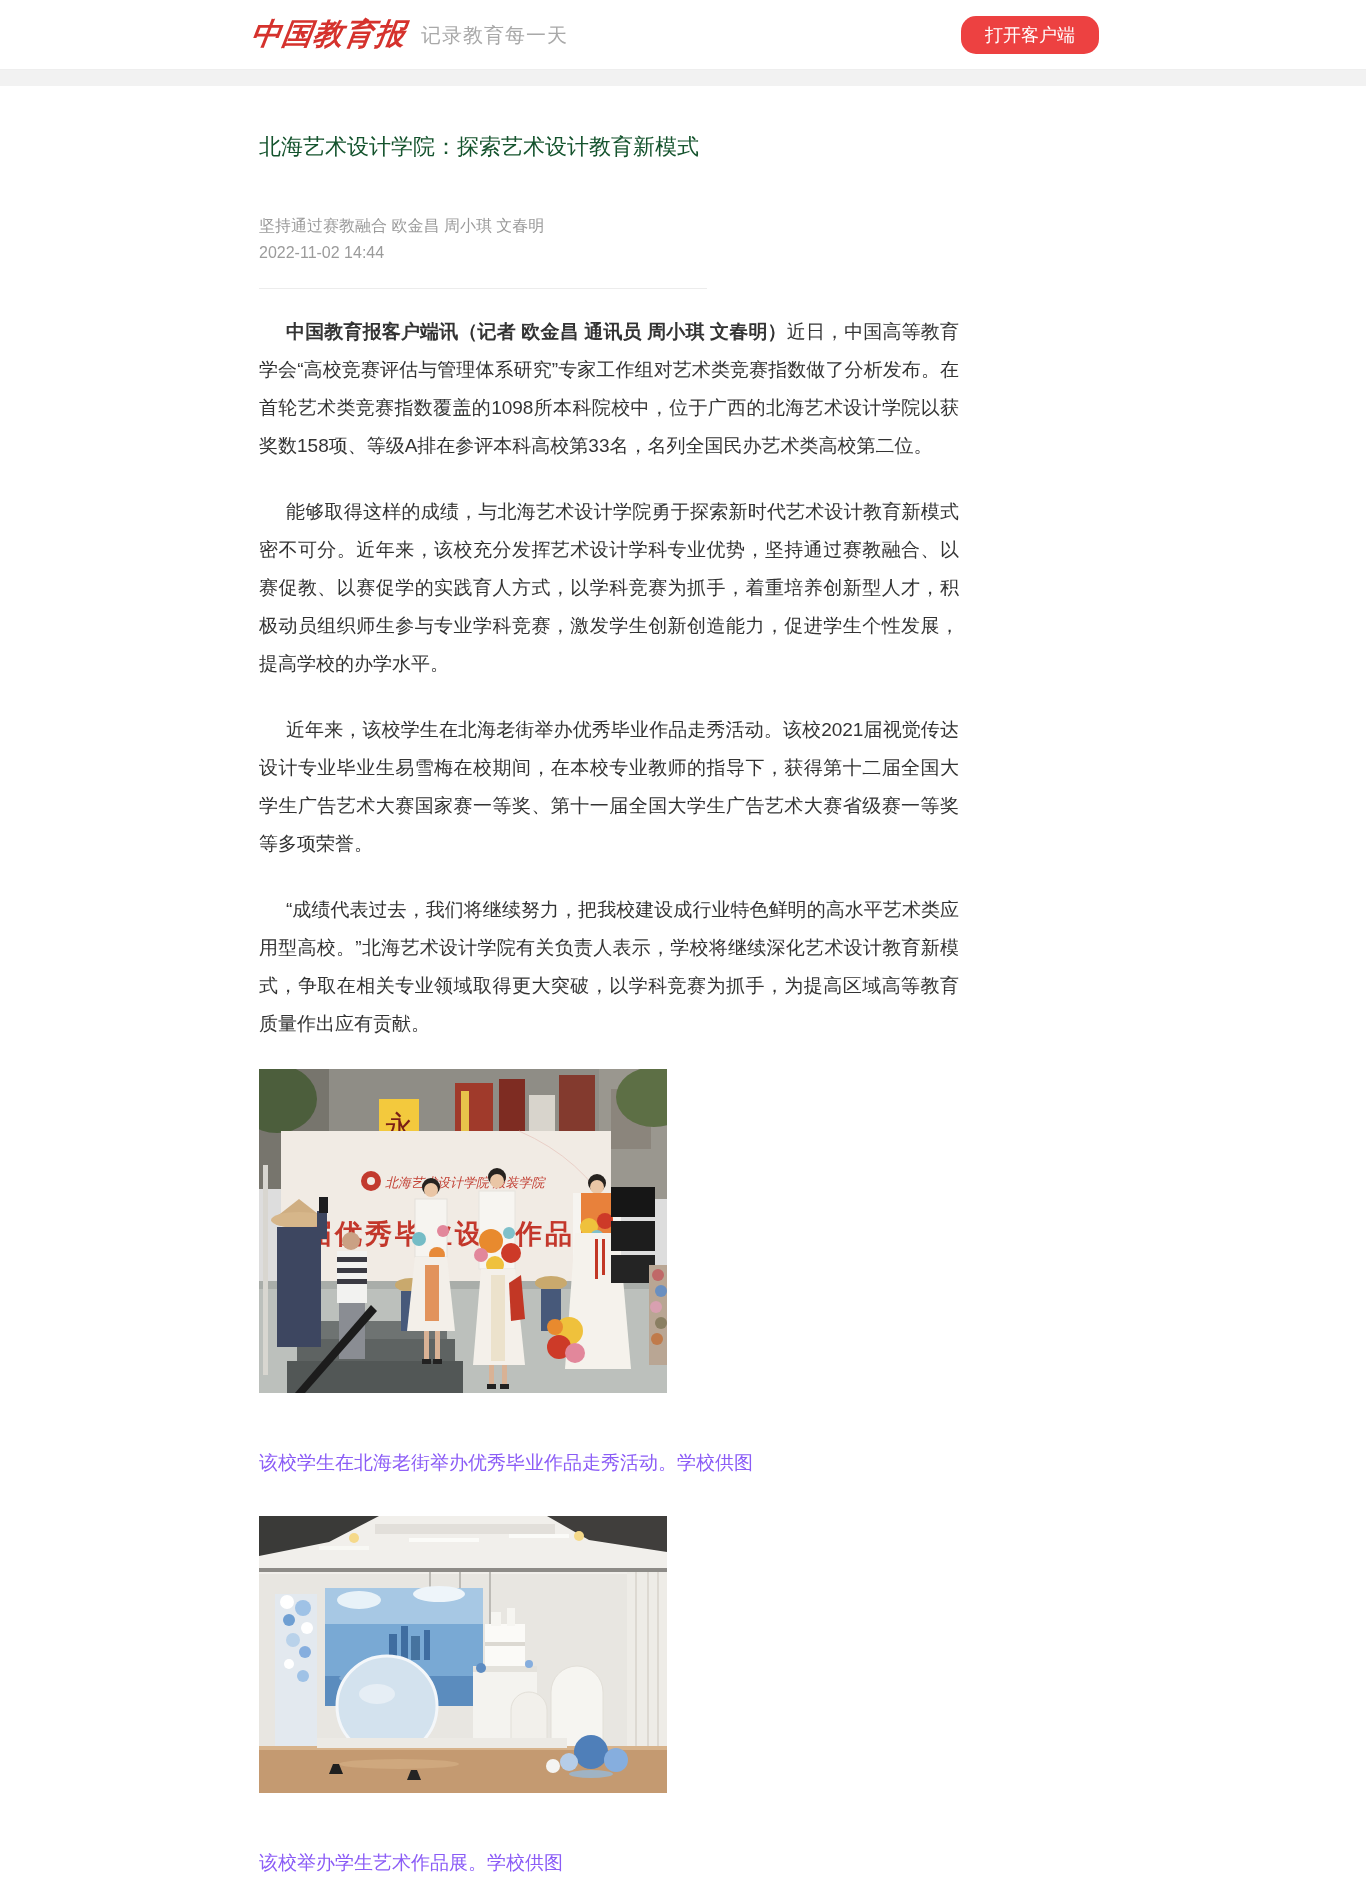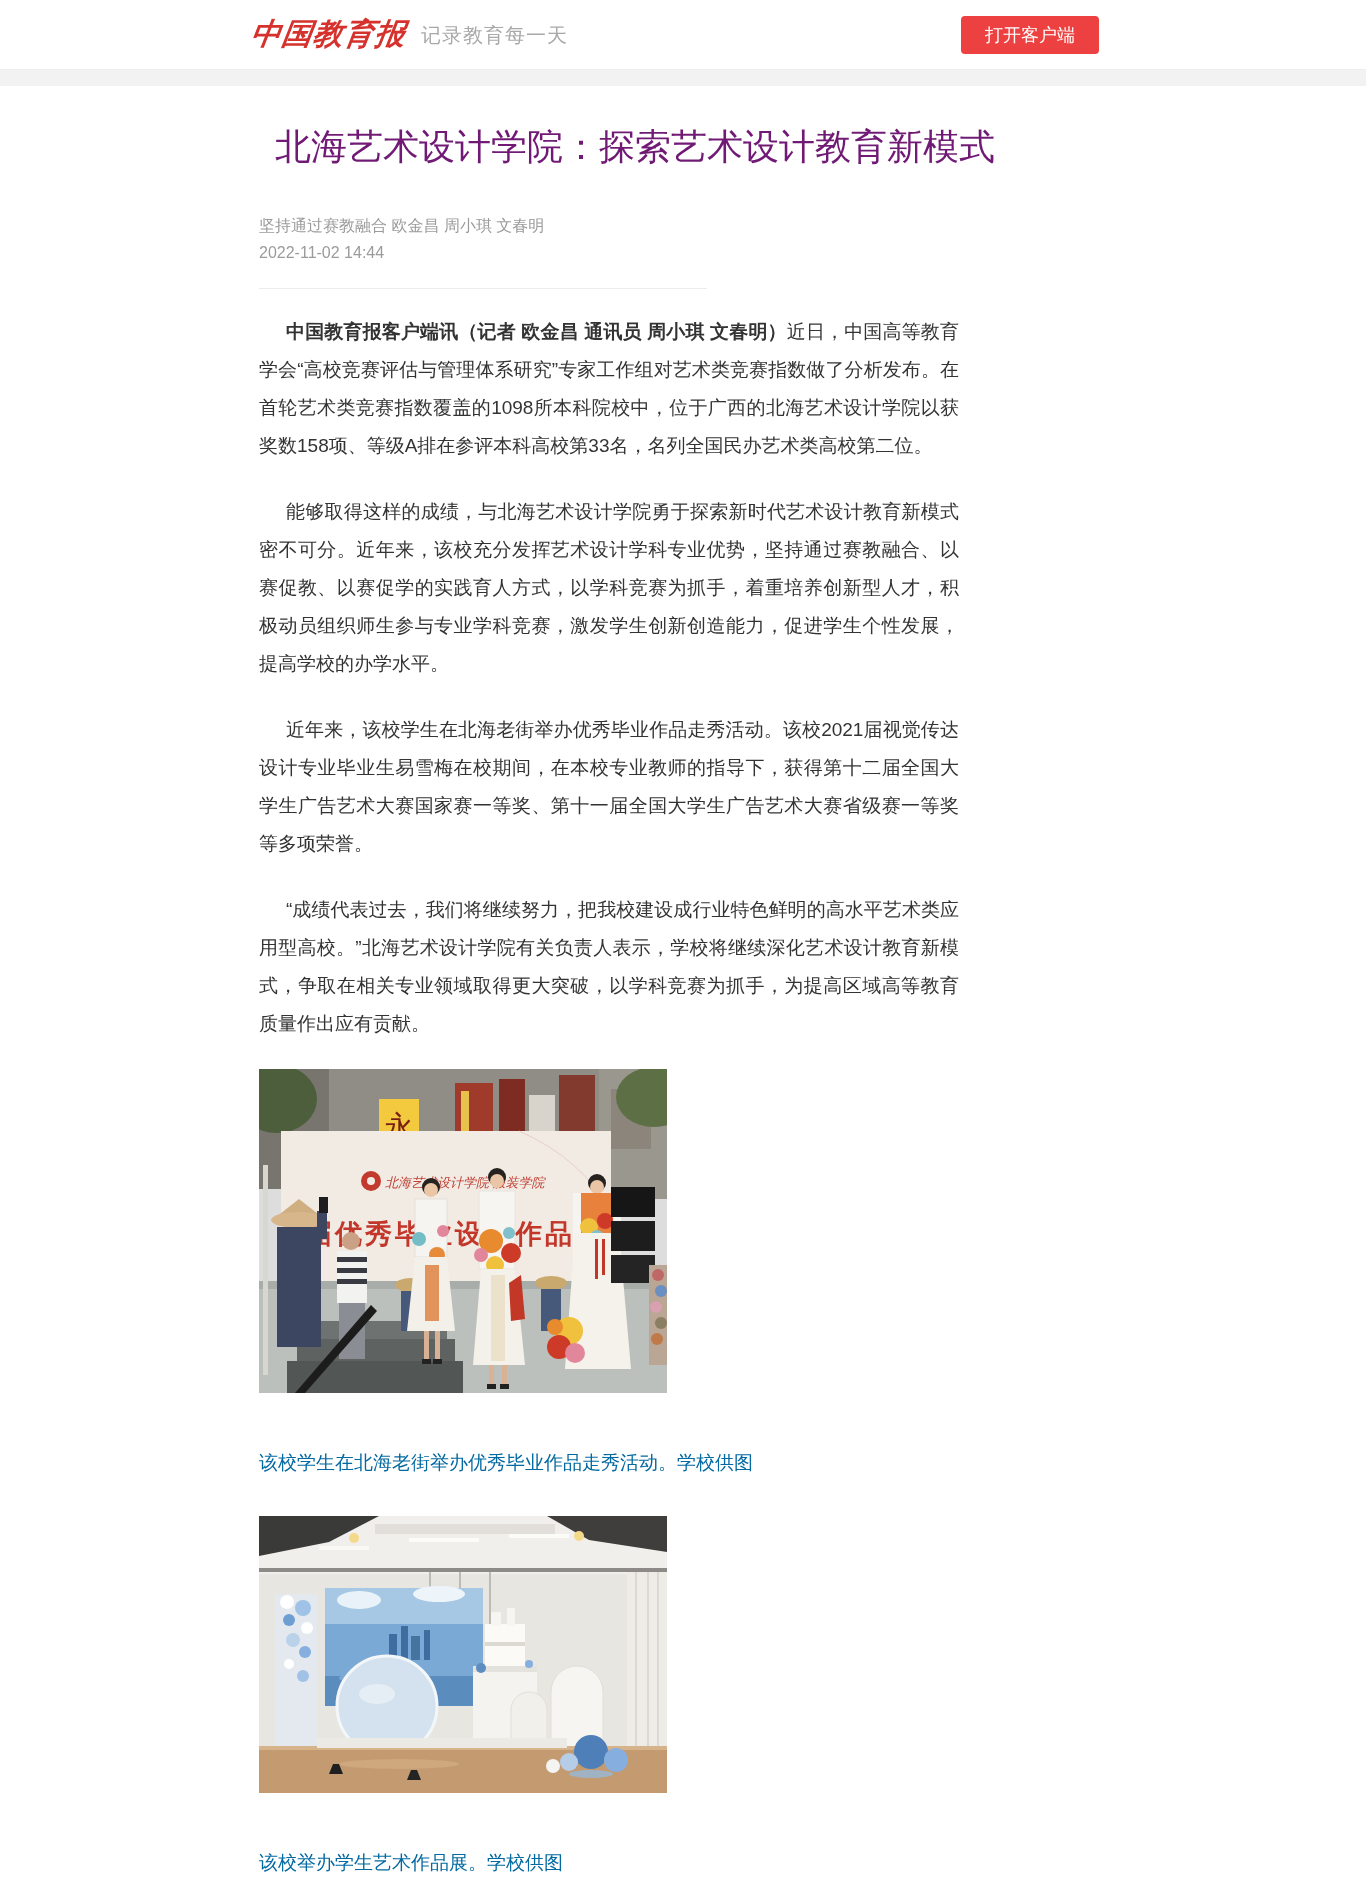--- a/index.html
+++ b/index.html
@@ -6,38 +6,38 @@
   .page{width:1366px;min-height:1898px;margin:0 auto;background:#ffffff;
         font-family:"Liberation Sans","DejaVu Sans",sans-serif;}
   
   .header{height:69px;background:#ffffff;border-bottom:1px solid #eeeeee;}
   .header-inner{width:948px;height:100%;margin:0 auto;position:relative;}
   .logo{position:absolute;left:42px;top:14px;font-family:"DejaVu Serif","Liberation Serif",serif;
         font-style:italic;font-weight:bold;font-size:30px;color:#d5322d;
         transform:skewX(-8deg);letter-spacing:1px;cursor:pointer;}
   .tagline{position:absolute;left:212px;top:22px;font-size:20px;color:#a9a9a9;letter-spacing:1px;}
   .open-app-btn{position:absolute;right:58px;top:16px;background:#ed4141;color:#ffffff;
-        border:none;border-radius:4px;font-size:18px;padding:8px 24px;cursor:pointer;
+        border:none;border-radius:15px;font-size:18px;padding:8px 24px;cursor:pointer;
         font-family:inherit;line-height:22px;}
   .gray-band{height:16px;background:#f2f2f2;}
   
   .content{width:948px;margin:0 auto;padding:0 0 23px 50px;box-sizing:border-box;}
-  .article-title{margin:44px 16px 0;font-size:36px;line-height:34px;font-weight:400;color:#701a75;}
+  .article-title{margin:44px 0 0;font-size:22px;line-height:34px;font-weight:400;color:#14532d;}
   .byline{margin-top:52px;font-size:16px;line-height:19px;color:#9b9b9b;}
   .pub-time{margin-top:8px;font-size:16px;line-height:19px;color:#9b9b9b;}
   .head-divider{margin:26px 0 0;border:none;border-top:1px solid #ececec;width:448px;}
   .para{width:700px;font-size:19px;line-height:38px;color:#333333;margin:28px 0 0;
         text-align:justify;}
   .para.first{margin-top:24px;}
   .lead{font-weight:bold;padding-left:27px;}
   .figure{margin:26px 0 0;}
   .figure.second{margin-top:40px;}
   .photo{display:block;width:408px;height:324px;background:#ddd;}
   .photo.exhibition{height:277px;}
-  .caption{margin-top:56px;font-size:19px;line-height:27px;color:#0369a1;width:700px;}
+  .caption{margin-top:56px;font-size:19px;line-height:27px;color:#8b5cf6;width:700px;}
   svg text{font-family:"Liberation Sans","DejaVu Sans",sans-serif;}
 </style>
 </head>
 <body>
 
 <div class="page">
 
   <div class="header">
     <div class="header-inner">
       <div class="logo">中国教育报</div>

